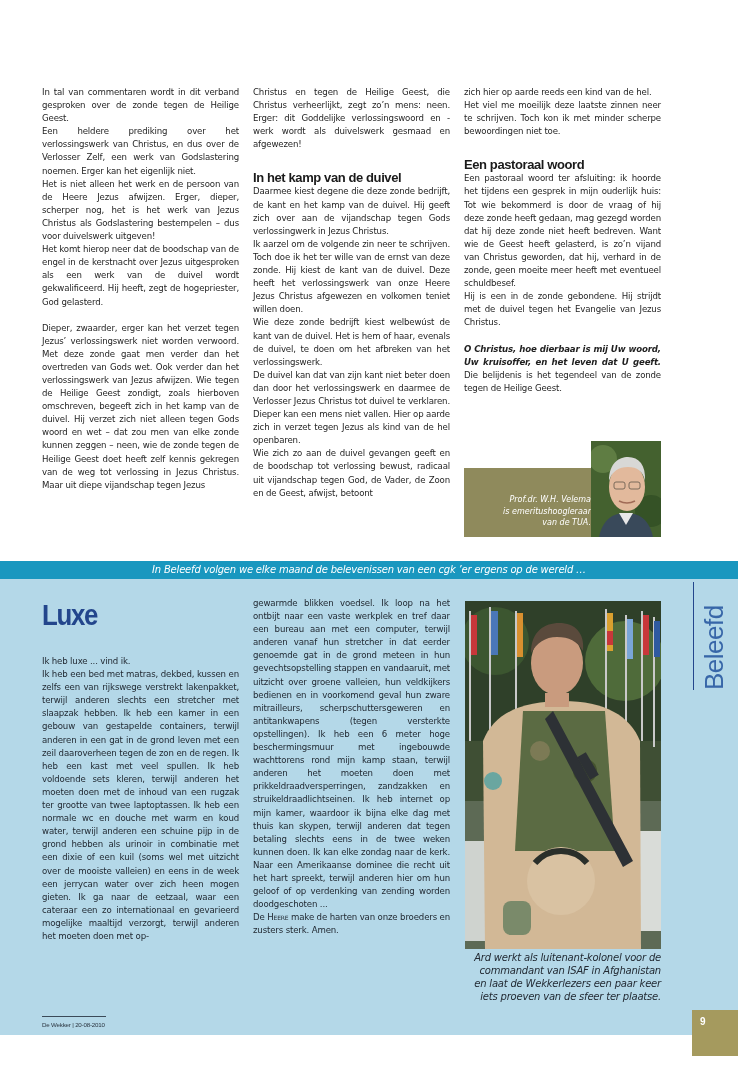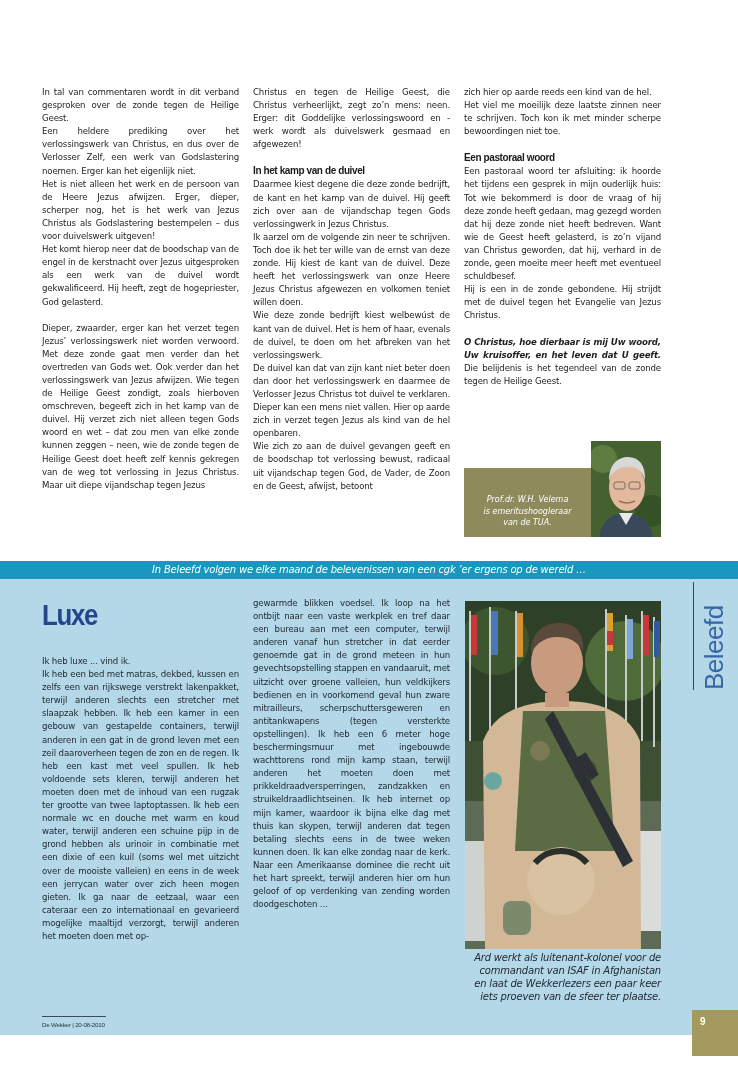--- a/index.html
+++ b/index.html
@@ -2,28 +2,28 @@
 <html><head>
 <meta charset="utf-8">
 <style>
   * { margin: 0; padding: 0; box-sizing: border-box; }
   html, body { width: 738px; height: 1068px; background: #ffffff; overflow: hidden; }
   body { position: relative; font-family: "DejaVu Sans", sans-serif; color: #1f1f1f; }
 
   .col { position: absolute; font-size: 8.6px; line-height: 13.1px; text-align: justify; hyphens: manual; letter-spacing: -0.15px; }
   .col p { margin: 0; }
   .col p.gap { margin-top: 13px; }
-  .col h3 { font-family: "Liberation Sans", sans-serif; font-weight: bold; font-size: 10px; line-height: 14px; margin-top: 13px; letter-spacing: -0.4px; color: #1a1a1a; }
+  .col h3 { font-family: "Liberation Sans", sans-serif; font-weight: bold; font-size: 13px; line-height: 14px; margin-top: 20px; letter-spacing: -0.4px; color: #1a1a1a; }
   .col em { font-style: italic; font-weight: bold; }
 
   #top-col1 { left: 42px; top: 86px; width: 197px; }
   #top-col2 { left: 253px; top: 86px; width: 197px; }
   #top-col3 { left: 464px; top: 86px; width: 197px; }
 
-  .author-box { position: absolute; left: 464px; top: 468px; width: 133px; height: 69px; background: #8f8a5c; color: #fff; font-style: italic; font-size: 8px; line-height: 11.5px; text-align: center; padding: 26px 6px 0 0; }
+  .author-box { position: absolute; left: 464px; top: 468px; width: 133px; height: 69px; background: #8f8a5c; color: #fff; font-style: italic; font-size: 8px; line-height: 11.5px; text-align: right; padding: 26px 6px 0 0; }
   .author-photo { position: absolute; left: 591px; top: 441px; width: 70px; height: 96px; overflow: hidden; background: linear-gradient(160deg, #3d5a2a 0%, #56703a 40%, #2f4521 100%); }
 
   .banner { position: absolute; left: 0; top: 561px; width: 738px; height: 18px; background: #1997bf; color: #fff; font-style: italic; font-size: 10px; line-height: 18px; text-align: center; letter-spacing: -0.2px; }
 
   .beleefd-area { position: absolute; left: 0; top: 579px; width: 738px; height: 456px; background: #b4d8e8; }
   .luxe-title { position: absolute; left: 42px; top: 596px; font-family: "Liberation Sans", sans-serif; font-weight: bold; font-size: 30px; line-height: 38px; color: #23468c; letter-spacing: -1.5px; transform: scaleX(0.86); transform-origin: left; }
 
   #b-col1 { left: 42px; top: 655px; width: 197px; color: #222a33; }
   #b-col2 { left: 253px; top: 597px; width: 197px; color: #222a33; }
   .smallcaps { font-variant: small-caps; }
@@ -97,20 +97,21 @@
 
 <div class="luxe-title">Luxe</div>
 
 <div class="col" id="b-col1">
   <p>Ik heb luxe ... vind ik.</p>
   <p>Ik heb een bed met matras, dekbed, kussen en zelfs een van rijkswege verstrekt lakenpakket, terwijl anderen slechts een stretcher met slaapzak hebben. Ik heb een kamer in een gebouw van gestapelde containers, terwijl anderen in een gat in de grond leven met een zeil daaroverheen tegen de zon en de regen. Ik heb een kast met veel spullen. Ik heb voldoende sets kleren, terwijl anderen het moeten doen met de inhoud van een rugzak ter grootte van twee laptoptassen. Ik heb een normale wc en douche met warm en koud water, terwijl anderen een schuine pijp in de grond hebben als urinoir in combinatie met een dixie of een kuil (soms wel met uitzicht over de mooiste valleien) en eens in de week een jerrycan water over zich heen mogen gieten. Ik ga naar de eetzaal, waar een cateraar een zo internationaal en gevarieerd mogelijke maaltijd verzorgt, terwijl anderen het moeten doen met op-</p>
 </div>
 
 <div class="col" id="b-col2">
   <p>gewarmde blikken voedsel. Ik loop na het ontbijt naar een vaste werkplek en tref daar een bureau aan met een computer, terwijl anderen vanaf hun stretcher in dat eerder genoemde gat in de grond meteen in hun gevechtsopstelling stappen en vandaaruit, met uitzicht over groene valleien, hun veldkijkers bedienen en in voorkomend geval hun zware mitrailleurs, scherpschuttersgeweren en antitankwapens (tegen versterkte opstellingen). Ik heb een 6 meter hoge beschermingsmuur met ingebouwde wachttorens rond mijn kamp staan, terwijl anderen het moeten doen met prikkeldraadversperringen, zandzakken en struikeldraadlichtseinen. Ik heb internet op mijn kamer, waardoor ik bijna elke dag met thuis kan skypen, terwijl anderen dat tegen betaling slechts eens in de twee weken kunnen doen. Ik kan elke zondag naar de kerk. Naar een Amerikaanse dominee die recht uit het hart spreekt, terwijl anderen hier om hun geloof of op verdenking van zending worden doodgeschoten ...</p>
+  <p><span>De </span><span class="smallcaps">Heere</span><span> make de harten van onze broeders en zusters sterk. Amen.</span></p>
 </div>
 
 <div class="soldier-photo">
   <svg width="196" height="348" viewBox="0 0 196 348">
     <rect x="0" y="0" width="196" height="348" fill="#3f4f34"></rect>
     <rect x="0" y="0" width="196" height="140" fill="#2f4029"></rect>
     <circle cx="160" cy="60" r="40" fill="#4f6b3a"></circle>
     <circle cx="30" cy="40" r="34" fill="#3c5630"></circle>
 
     <rect x="4" y="10" width="2" height="130" fill="#c9c9c9"></rect>

